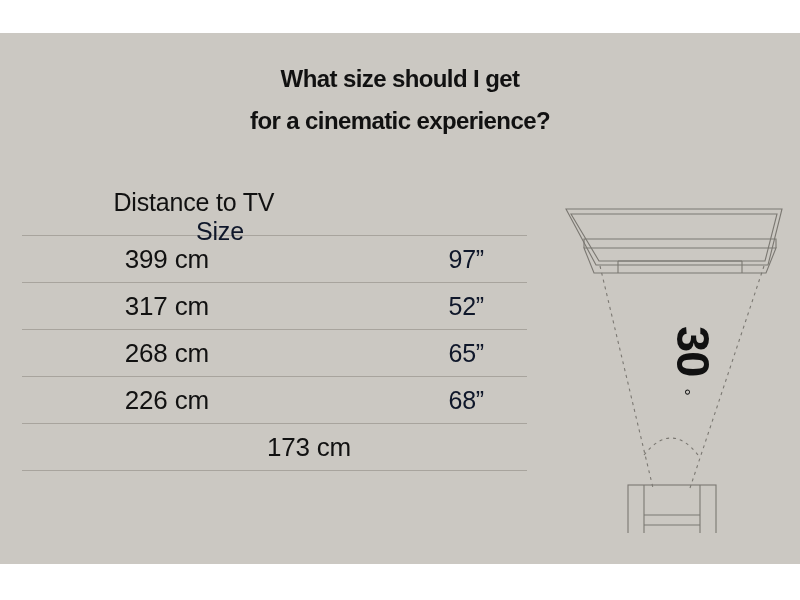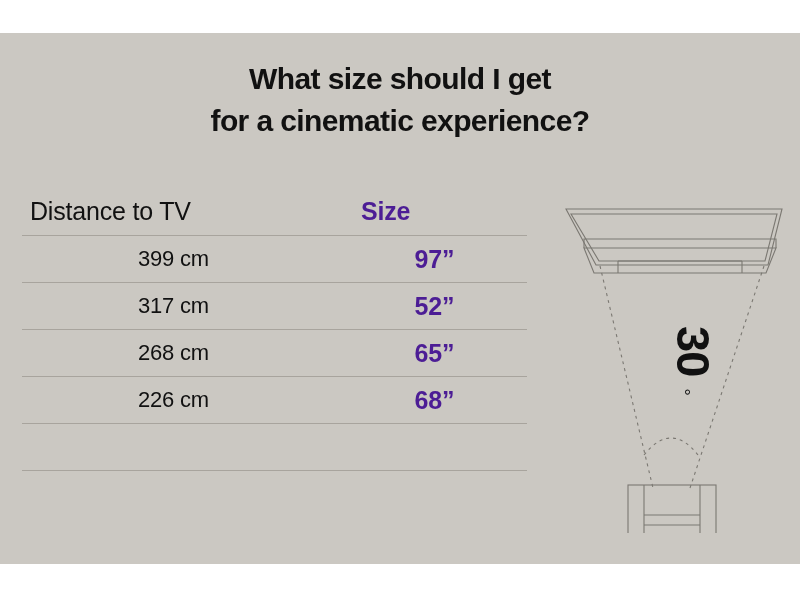--- a/index.html
+++ b/index.html
@@ -26,21 +26,21 @@
 
   
   #title-block {
     position: absolute;
     left: 0;
     top: 25px;
     width: 800px;
     text-align: center;
     color: #111111;
     font-weight: bold;
-    font-size: 30px;
+    font-size: 24px;
     line-height: 42px;
     letter-spacing: -0.6px;
   }
   #title-block .title-line {
     display: block;
     white-space: nowrap;
   }
 
   
   #size-table {
@@ -52,54 +52,55 @@
   .t-row {
     position: relative;
     display: flex;
     align-items: center;
     height: 47px;
     box-sizing: border-box;
   }
   .t-row.header-row {
     height: 48px;
     border-bottom: 1px solid #a8a49d;
+    flex-direction: column;
   }
   .t-row.data-row {
     border-bottom: 1px solid #a8a49d;
   }
   .col-distance {
     width: 330px;
     color: #111111;
-    font-size: 22px;
+    font-size: 26px;
     font-weight: normal;
     letter-spacing: -0.2px;
   }
   .col-size {
     width: 175px;
-    color: #4c1d95;
+    color: #0f172a;
     font-size: 25px;
-    font-weight: bold;
+    font-weight: normal;
     letter-spacing: -0.2px;
   }
   .header-row .col-distance {
     text-align: left;
     padding-left: 8px;
     font-size: 25px;
   }
   .header-row .col-size {
     text-align: left;
     padding-left: 18px;
     font-size: 25px;
   }
   .data-row .col-distance {
     text-align: right;
     padding-right: 176px;
   }
   .data-row .col-size {
-    text-align: center;
+    text-align: right;
     padding-right: 43px;
   }
 
   
   #tv-diagram {
     position: absolute;
     left: 540px;
     top: 160px;
     width: 260px;
     height: 340px;
@@ -169,20 +170,21 @@
       <div class="col-distance">268 cm</div>
       <div class="col-size">65”</div>
     </div>
 
     <div class="t-row data-row">
       <div class="col-distance">226 cm</div>
       <div class="col-size">68”</div>
     </div>
 
     <div class="t-row data-row">
+      <div class="col-distance">173 cm</div>
     </div>
 
   </div>
 
   <div id="tv-diagram">
     <svg width="260" height="340" viewBox="0 0 260 340" fill="none">
 
       <g stroke="#7b7872" stroke-width="1.1" fill="none">
         <path d="M44 55 L236 55 L226 80 L54 80 Z"></path>
         <path d="M44 55 L44 46 L236 46 L236 55"></path>

